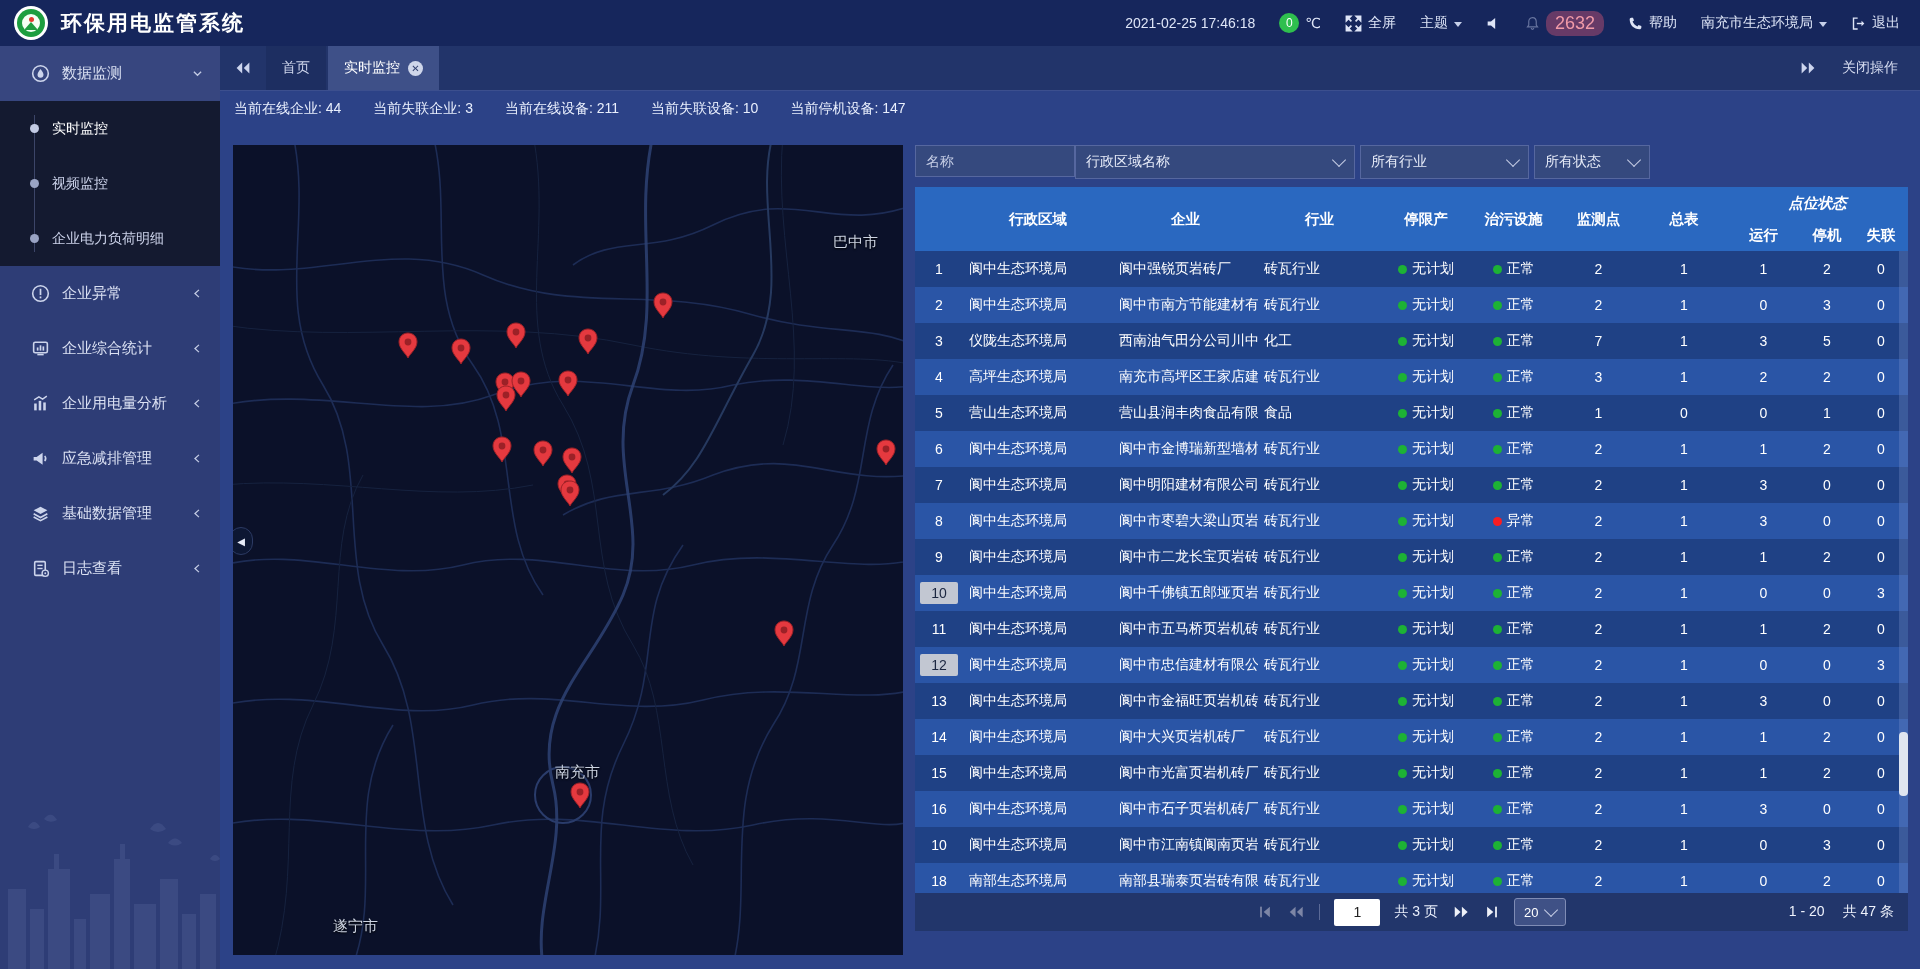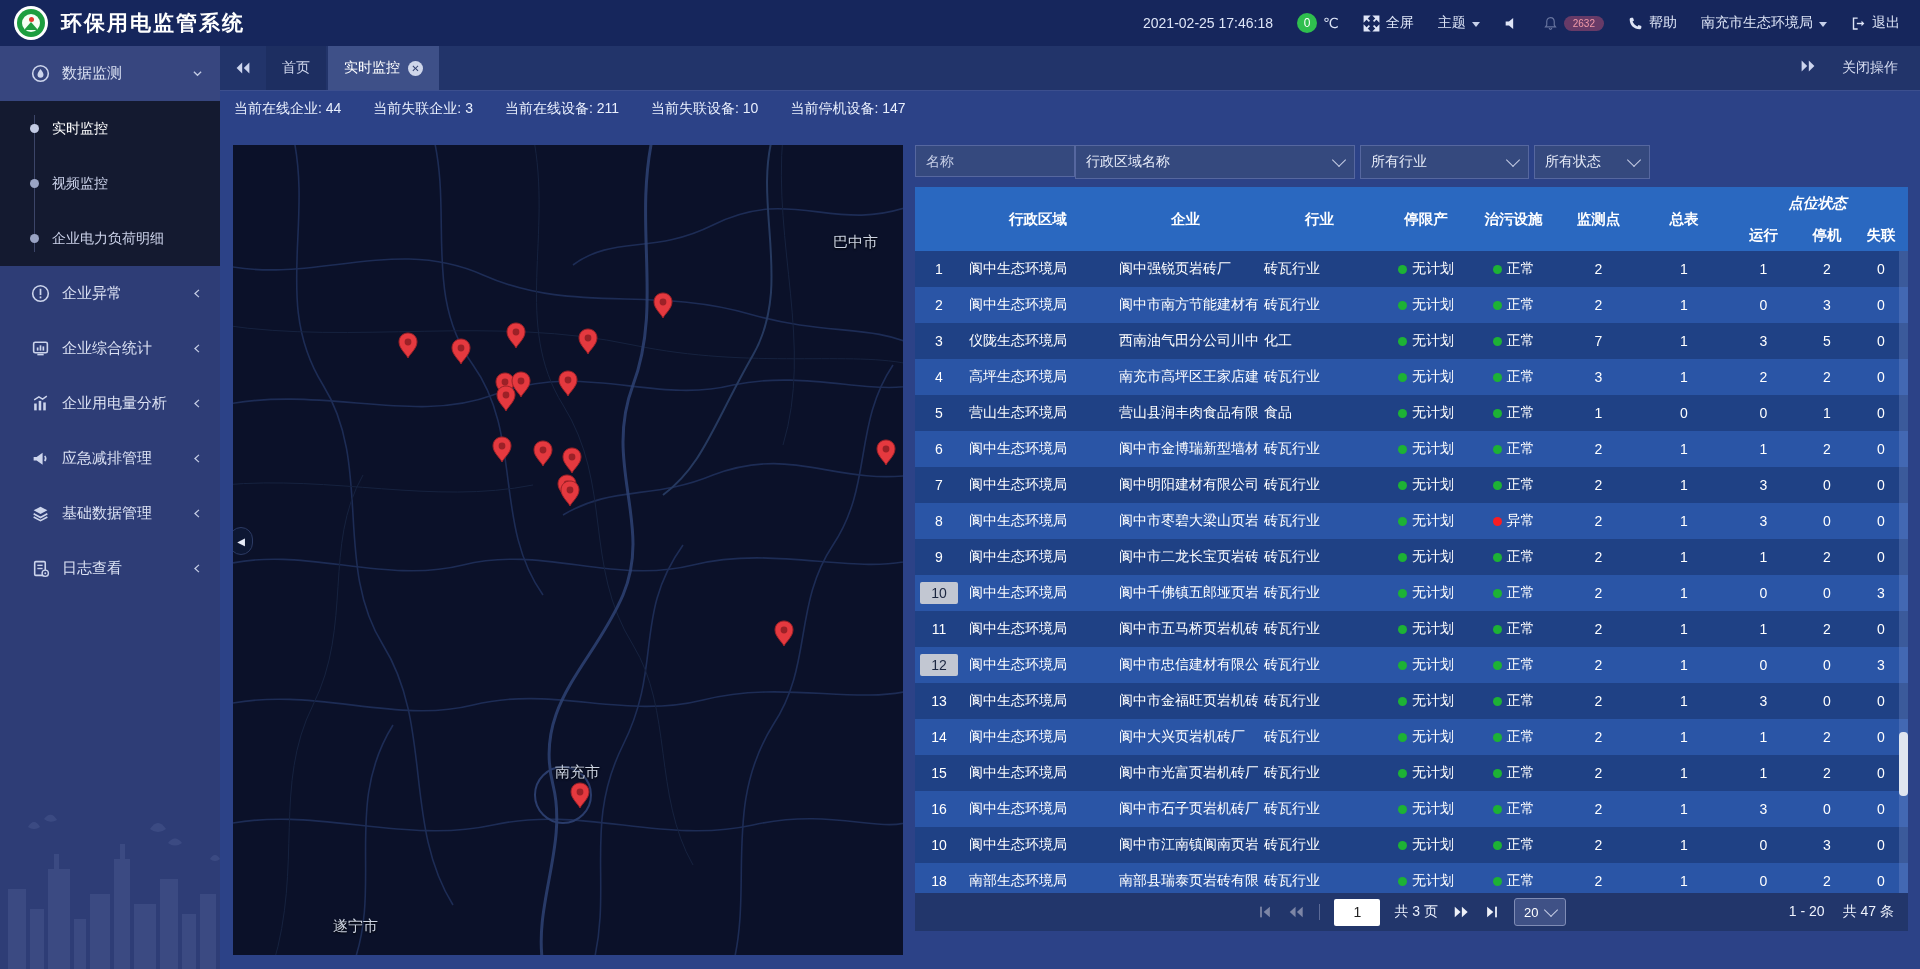--- a/index.html
+++ b/index.html
@@ -16,21 +16,21 @@
   .logo-inner{width:28px;height:28px;border-radius:50%;background:#1d9e3f;display:flex;align-items:center;justify-content:center;}
   .logo-core{width:18px;height:18px;border-radius:50%;background:#f4fff4;position:relative;overflow:hidden;}
   .logo-core .mtn{position:absolute;bottom:2px;left:2px;width:0;height:0;border-left:7px solid transparent;border-right:7px solid transparent;border-bottom:8px solid #1d9e3f;}
   .logo-core .sun{position:absolute;top:3px;left:7px;width:5px;height:5px;border-radius:50%;background:#e23b2e;}
   .app-title{color:#ffffff;font-size:21px;font-weight:bold;margin-left:13px;letter-spacing:2px;}
   .header-right{margin-left:auto;display:flex;align-items:center;gap:24px;padding-right:20px;color:#dee5f7;font-size:14px;}
   .hitem{display:flex;align-items:center;gap:6px;cursor:default;white-space:nowrap;}
   .temp-badge{width:20px;height:20px;border-radius:50%;background:#2fbf4e;color:#fff;font-size:12px;
     display:flex;align-items:center;justify-content:center;}
   .caret{width:0;height:0;border-left:4px solid transparent;border-right:4px solid transparent;border-top:5px solid #c7d0ea;margin-top:2px;}
-  .notif-badge{background:rgba(226,90,120,0.40);color:#f19aa8;font-size:10px;padding:2px 9px;border-radius:10px;}
+  .notif-badge{background:rgba(226,90,120,0.40);color:#f19aa8;font-size:18px;padding:2px 9px;border-radius:10px;}
   .hicon{display:inline-flex;align-items:center;}
   
   .sidebar{position:absolute;left:0;top:46px;width:220px;bottom:0;background:#2e3d76;z-index:20;overflow:hidden;}
   .menu-item{height:55px;display:flex;align-items:center;padding:0 16px 0 30px;color:#dbe1f3;font-size:15px;cursor:pointer;}
   .menu-item.open{background:#37467f;}
   .mi-icon{width:20px;height:20px;margin-right:12px;display:inline-flex;align-items:center;justify-content:center;flex:0 0 auto;}
   .mi-chev{margin-left:auto;display:inline-flex;}
   .submenu{background:#141a30;position:relative;}
   .submenu::before{content:"";position:absolute;left:34px;top:14px;bottom:14px;width:1px;background:#3c4568;}
   .sub-item{height:55px;display:flex;align-items:center;padding-left:52px;color:#ccd3ea;font-size:14px;position:relative;cursor:pointer;}
@@ -40,21 +40,21 @@
   .skyline{position:absolute;bottom:0;left:0;}
   
   .content{position:absolute;left:220px;top:46px;right:0;bottom:0;background:#2c4287;}
   .tabbar{height:44px;background:#22346a;display:flex;align-items:center;border-bottom:1px solid #3c4f8e;}
   .tab-collapse{width:46px;display:flex;align-items:center;justify-content:center;cursor:pointer;}
   .tab{height:44px;display:flex;align-items:center;padding:0 16px;background:#1d2e61;color:#cfd6ec;
     font-size:14px;margin-right:2px;cursor:pointer;gap:8px;}
   .tab.active{background:#3e5088;color:#fff;}
   .tab-close{width:15px;height:15px;border-radius:50%;background:#cfd6ea;color:#31406f;font-size:10px;line-height:15px;
     text-align:center;font-weight:bold;}
-  .tab-ops{margin-left:auto;display:flex;align-items:flex-start;gap:26px;padding-right:22px;color:#d6dcf0;font-size:14px;}
+  .tab-ops{margin-left:auto;display:flex;align-items:center;gap:26px;padding-right:22px;color:#d6dcf0;font-size:14px;}
   .statsbar{height:36px;display:flex;align-items:center;gap:32px;padding-left:14px;color:#e9effd;font-size:14px;}
   .stat b{font-weight:normal;}
   .body{position:absolute;left:0;top:80px;right:0;bottom:0;}
   
   .map{position:absolute;left:13px;top:19px;width:670px;height:810px;background:#0b1129;overflow:hidden;}
   .map-label{position:absolute;color:#cdd4e2;font-size:15px;text-shadow:0 1px 2px #000;pointer-events:none;}
   .map-collapse{position:absolute;left:-4px;top:382px;width:22px;height:26px;background:#0d1733;border:1px solid #2c3a63;
     border-radius:12px;display:flex;align-items:center;justify-content:center;color:#e8ecf8;font-size:10px;z-index:5;cursor:pointer;}
   
   .rpanel{position:absolute;left:695px;top:19px;width:993px;height:786px;}

